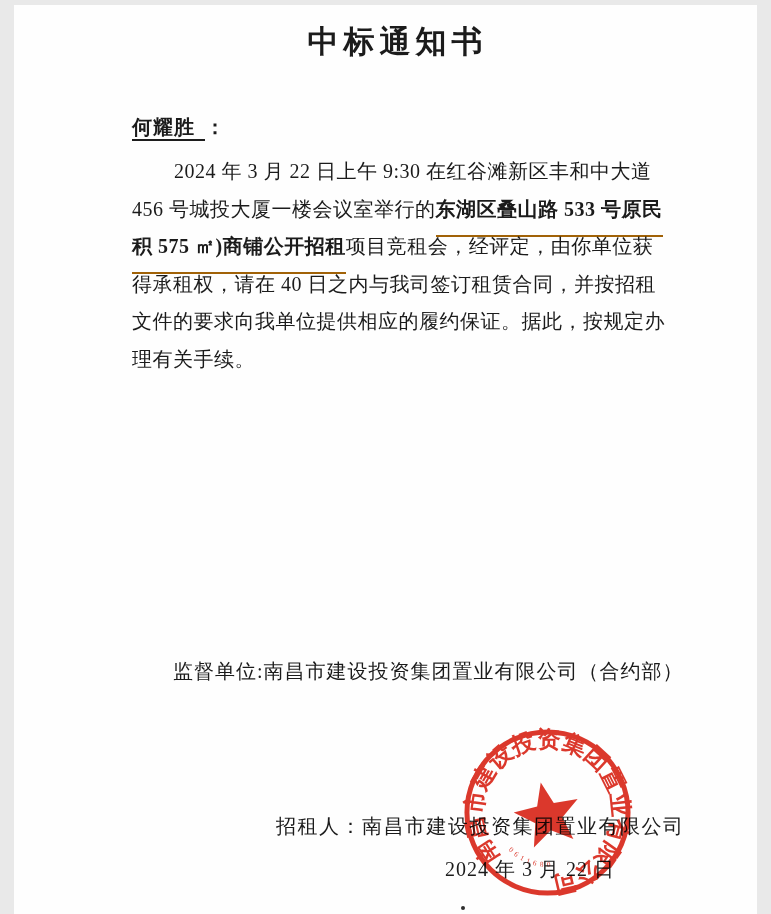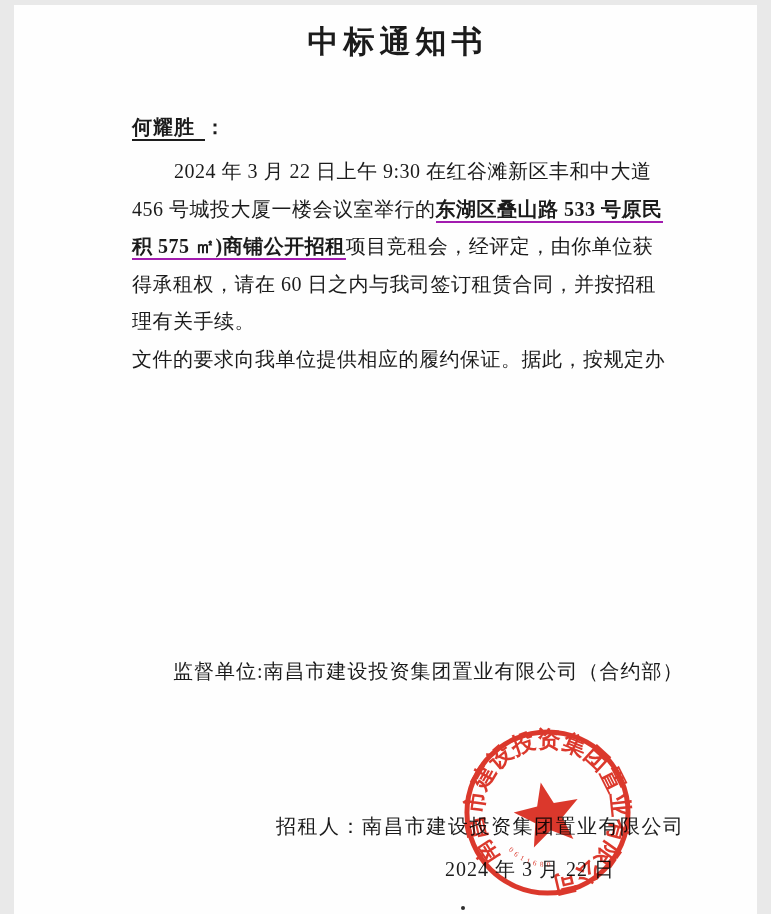--- a/index.html
+++ b/index.html
@@ -12,21 +12,21 @@
   .title{
     position:absolute;top:16px;left:0;width:100%;margin:0;
     text-align:center;text-indent:24px;
     font-size:31px;font-weight:bold;letter-spacing:5px;
   }
   .addressee{position:absolute;top:109px;left:118px;font-size:20px;font-weight:bold;letter-spacing:1px;}
   .addressee .name{border-bottom:2px solid #1d1d1d;padding:0 10px 1px 0;}
   .body-block{position:absolute;top:148px;left:118px;width:554px;}
   .body-block p,.publicity p{margin:0;font-size:20px;line-height:37.6px;letter-spacing:0.5px;white-space:nowrap;}
   .indent{text-indent:42px;}
-  .bu{font-weight:bold;border-bottom:2px solid #a21caf;padding-bottom:1px;}
+  .bu{font-weight:bold;border-bottom:2px solid #a16207;padding-bottom:15px;}
   .result{position:absolute;top:468px;left:117px;font-size:20px;font-weight:bold;letter-spacing:1px;}
   .result .result-value{border-bottom:2px solid #151515;padding:0 17px 2px 12px;font-size:21px;}
   .publicity{position:absolute;top:550px;left:118px;width:554px;}
   .single-line{position:absolute;margin:0;font-size:20px;letter-spacing:1px;white-space:nowrap;}
   .supervision{top:653px;left:159px;}
   .phone{top:679px;left:159px;}
   .lessor{top:808px;left:262px;letter-spacing:1.5px;}
   .issue-date{top:851px;left:431px;}
   .seal{
     position:absolute;left:443px;top:717px;width:181px;height:181px;
@@ -40,23 +40,23 @@
 <div class="page">
 
   <h1 class="title">中标通知书</h1>
 
   <div class="addressee"><span class="name">何耀胜</span><span>：</span></div>
 
   <div class="body-block">
     <p class="indent"><span>2024 年 3 月 22 日上午 9:30 在红谷滩新区丰和中大道</span></p>
     <p><span>456 号城投大厦一楼会议室举行的</span><span class="bu">东湖区叠山路 533 号原民</span></p>
     <p><span class="bu">积 575 ㎡)商铺公开招租</span><span>项目竞租会，经评定，由你单位获</span></p>
-    <p><span>得承租权，请在 60 日之内与我司签订租赁合同，并按招租</span></p>
+    <p><span>得承租权，请在 40 日之内与我司签订租赁合同，并按招租</span></p>
+    <p><span>文件的要求向我单位提供相应的履约保证。据此，按规定办</span></p>
     <p><span>理有关手续。</span></p>
-    <p><span>文件的要求向我单位提供相应的履约保证。据此，按规定办</span></p>
   </div>
 
 
 
   <p class="single-line supervision">监督单位:南昌市建设投资集团置业有限公司（合约部）</p>
   <p class="single-line lessor">招租人：南昌市建设投资集团置业有限公司</p>
   <p class="single-line issue-date">2024 年 3 月 22 日</p>
 
   <svg class="seal" viewBox="0 0 200 200" aria-hidden="true">
     <g transform="rotate(-45 100 100)">

